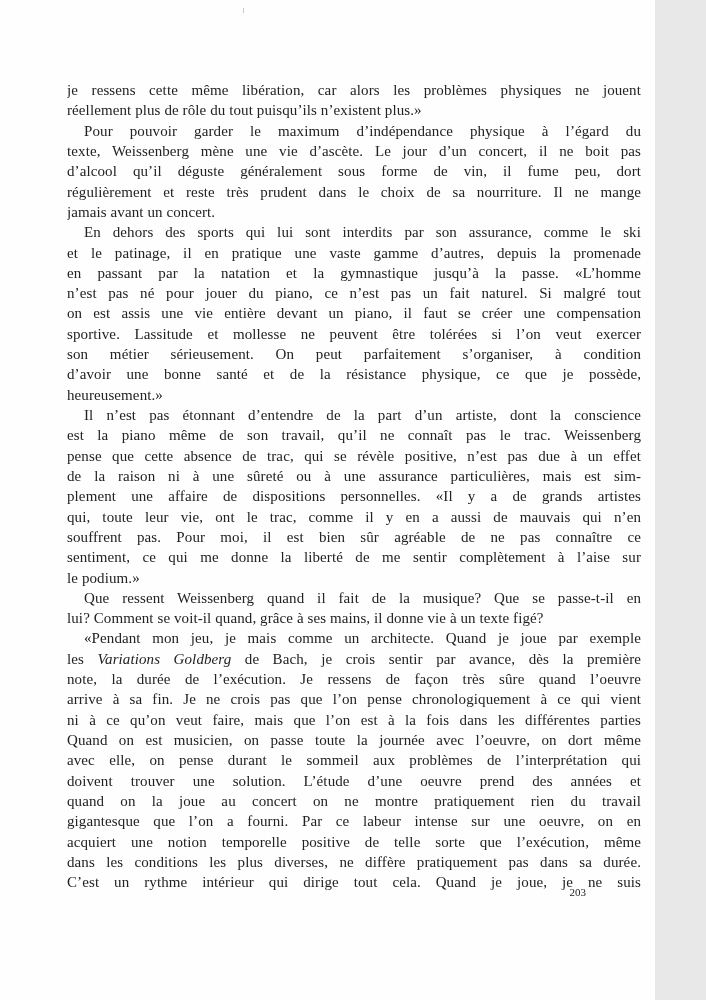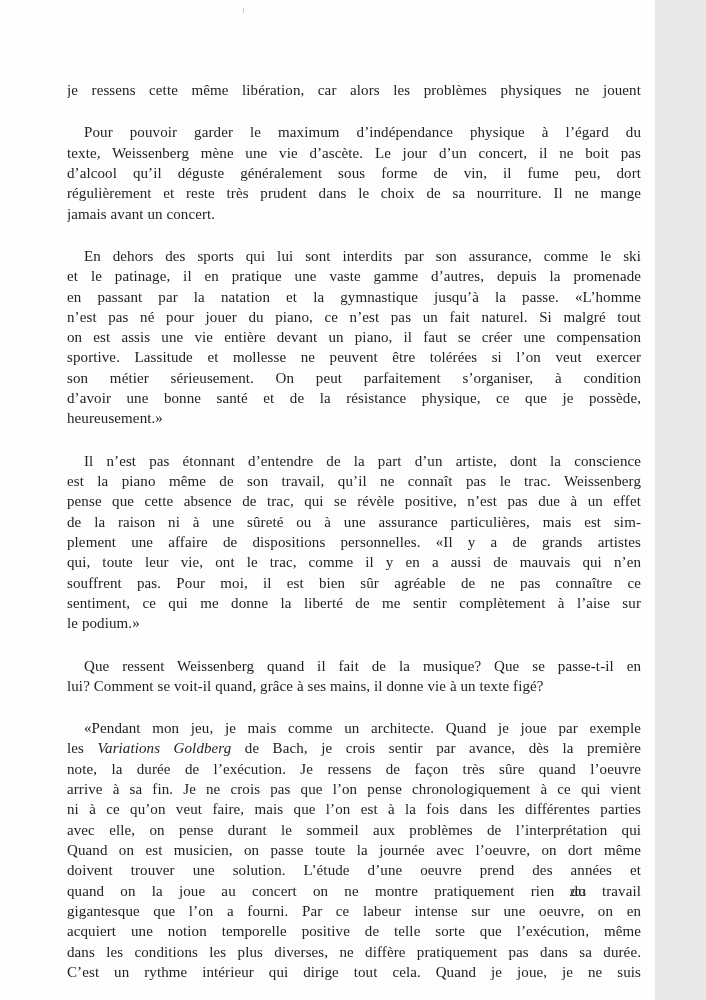--- a/index.html
+++ b/index.html
@@ -34,21 +34,20 @@
     text-align: justify;
     text-align-last: justify;
     white-space: normal;
     letter-spacing: 0.1px;
   }
   .line.end {
     text-align-last: left;
   }
   .line.indent {
     text-indent: 17px;
-    margin-top: 22px;
   }
   .it {
     font-style: italic;
   }
   .page-number {
     position: absolute;
     right: 69px;
     top: 882px;
     font-size: 11px;
     line-height: 20px;
@@ -63,20 +62,21 @@
     background: #c9c9c9;
   }
 </style>
 </head>
 <body>
 
 <div class="page">
   <div class="scan-speck"></div>
   <div class="text-block">
       <div class="line"><span>je ressens cette même libération, car alors les problèmes physiques ne jouent</span></div>
+      <div class="line end"><span>réellement plus de rôle du tout puisqu’ils n’existent plus.»</span></div>
       <div class="line indent"><span>Pour pouvoir garder le maximum d’indépendance physique à l’égard du</span></div>
       <div class="line"><span>texte, Weissenberg mène une vie d’ascète. Le jour d’un concert, il ne boit pas</span></div>
       <div class="line"><span>d’alcool qu’il déguste généralement sous forme de vin, il fume peu, dort</span></div>
       <div class="line"><span>régulièrement et reste très prudent dans le choix de sa nourriture. Il ne mange</span></div>
       <div class="line end"><span>jamais avant un concert.</span></div>
       <div class="line indent"><span>En dehors des sports qui lui sont interdits par son assurance, comme le ski</span></div>
       <div class="line"><span>et le patinage, il en pratique une vaste gamme d’autres, depuis la promenade</span></div>
       <div class="line"><span>en passant par la natation et la gymnastique jusqu’à la passe. «L’homme</span></div>
       <div class="line"><span>n’est pas né pour jouer du piano, ce n’est pas un fait naturel. Si malgré tout</span></div>
       <div class="line"><span>on est assis une vie entière devant un piano, il faut se créer une compensation</span></div>
@@ -93,22 +93,22 @@
       <div class="line"><span>souffrent pas. Pour moi, il est bien sûr agréable de ne pas connaître ce</span></div>
       <div class="line"><span>sentiment, ce qui me donne la liberté de me sentir complètement à l’aise sur</span></div>
       <div class="line end"><span>le podium.»</span></div>
       <div class="line indent"><span>Que ressent Weissenberg quand il fait de la musique? Que se passe-t-il en</span></div>
       <div class="line end"><span>lui? Comment se voit-il quand, grâce à ses mains, il donne vie à un texte figé?</span></div>
       <div class="line indent"><span>«Pendant mon jeu, je mais comme un architecte. Quand je joue par exemple</span></div>
       <div class="line"><span>les </span><span class="it">Variations Goldberg</span><span> de Bach, je crois sentir par avance, dès la première</span></div>
       <div class="line"><span>note, la durée de l’exécution. Je ressens de façon très sûre quand l’oeuvre</span></div>
       <div class="line"><span>arrive à sa fin. Je ne crois pas que l’on pense chronologiquement à ce qui vient</span></div>
       <div class="line"><span>ni à ce qu’on veut faire, mais que l’on est à la fois dans les différentes parties</span></div>
+      <div class="line"><span>Quand on est musicien, on passe toute la journée avec l’oeuvre, on dort même</span></div>
       <div class="line"><span>avec elle, on pense durant le sommeil aux problèmes de l’interprétation qui</span></div>
-      <div class="line"><span>Quand on est musicien, on passe toute la journée avec l’oeuvre, on dort même</span></div>
       <div class="line"><span>doivent trouver une solution. L’étude d’une oeuvre prend des années et</span></div>
       <div class="line"><span>quand on la joue au concert on ne montre pratiquement rien du travail</span></div>
       <div class="line"><span>gigantesque que l’on a fourni. Par ce labeur intense sur une oeuvre, on en</span></div>
       <div class="line"><span>acquiert une notion temporelle positive de telle sorte que l’exécution, même</span></div>
       <div class="line"><span>dans les conditions les plus diverses, ne diffère pratiquement pas dans sa durée.</span></div>
       <div class="line"><span>C’est un rythme intérieur qui dirige tout cela. Quand je joue, je ne suis</span></div>
     </div>
   <div class="page-number">203</div>
 </div>
 

